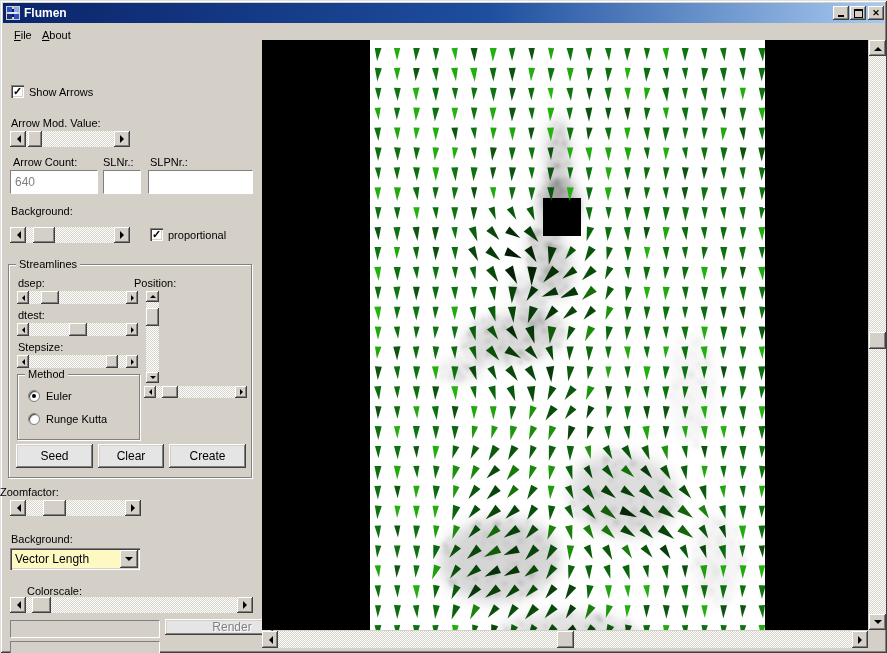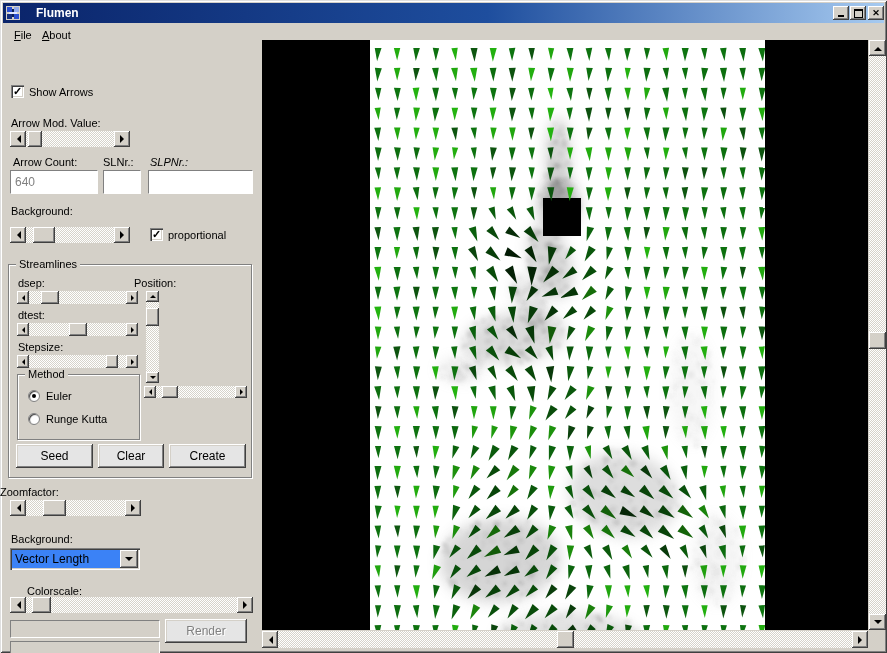--- a/index.html
+++ b/index.html
@@ -4,21 +4,21 @@
 <style>
   html,body{margin:0;padding:0;}
   body{width:887px;height:653px;position:relative;overflow:hidden;background:#d4d0c8;
        font-family:"Liberation Sans",sans-serif;font-size:11px;color:#000;
        box-shadow:inset 1px 1px 0 #dfdfdf,inset -1px -1px 0 #404040,inset 2px 2px 0 #fff,inset -2px -2px 0 #808080;}
   .lbl{position:absolute;white-space:nowrap;}
   
   .titlebar{position:absolute;left:3px;top:3px;width:881px;height:20px;
     background:linear-gradient(90deg,#0a246a 0%,#1e4e9e 55%,#a6caf0 100%);
     display:flex;align-items:center;padding-left:3px;box-sizing:border-box;}
-  .title-text{color:#fff;font-weight:bold;font-size:12px;margin-left:16px;}
+  .title-text{color:#fff;font-weight:bold;font-size:12px;margin-left:4px;}
   .tb-btn{position:absolute;width:16px;height:14px;top:6px;background:#d4d0c8;
     box-shadow:inset -1px -1px 0 #404040,inset 1px 1px 0 #fff,inset -2px -2px 0 #808080,inset 2px 2px 0 #d4d0c8;
     display:flex;align-items:center;justify-content:center;}
   .glyph-min{width:6px;height:2px;background:#000;margin-top:6px;}
   .glyph-max{width:7px;height:6px;border:1px solid #000;border-top-width:2px;}
   .glyph-close{font-size:9px;font-weight:bold;line-height:9px;}
   
   .menu-item{position:absolute;top:27px;padding:2px 6px;}
   
   .raised{background:#e5e5e5;box-shadow:inset -1px -1px 0 #404040,inset 1px 1px 0 #fff,inset -2px -2px 0 #808080,inset 2px 2px 0 #d4d0c8;}
@@ -54,21 +54,21 @@
     box-shadow:inset -1px -1px 0 #404040,inset 1px 1px 0 #fff,inset -2px -2px 0 #808080,inset 2px 2px 0 #d4d0c8;}
   .hscroll .sb-thumb{height:100%;width:16px;}
   .vscroll .sb-thumb{width:100%;height:17px;}
   .tri{width:0;height:0;border:4px solid transparent;}
   .sm .tri{border-width:3px;}
   .t-l{border-right-color:#000;margin-left:-3px;}
   .t-r{border-left-color:#000;margin-right:-3px;}
   .t-u{border-bottom-color:#000;margin-top:-3px;}
   .t-d{border-top-color:#000;margin-bottom:-3px;}
   
-  .combo{position:absolute;background:#3b82f6;
+  .combo{position:absolute;background:#fef9c3;
     box-shadow:inset 1px 1px 0 #808080,inset 2px 2px 0 #404040,inset -1px -1px 0 #fff,inset -2px -2px 0 #d4d0c8;
     display:flex;align-items:center;box-sizing:border-box;}
   .combo-text{flex:1;padding-left:5px;font-size:12px;}
   .combo-btn{position:absolute;right:2px;top:2px;bottom:2px;width:18px;background:#d4d0c8;
     box-shadow:inset -1px -1px 0 #404040,inset 1px 1px 0 #fff,inset -2px -2px 0 #808080,inset 2px 2px 0 #d4d0c8;
     display:flex;align-items:center;justify-content:center;}
   
   #viz{position:absolute;left:262px;top:40px;width:606px;height:590px;background:#fff;overflow:hidden;}
 </style>
 </head>
@@ -110,21 +110,21 @@
     <div class="sb-track">
       <div class="sb-thumb" style="width: 14px; left: 2.22px;"></div>
     </div>
     <div class="sb-btn">
       <i class="tri t-r"></i>
     </div>
   </div>
 
 <span class="lbl" style="left:13px;top:156px;">Arrow Count:</span>
 <span class="lbl" style="left:103px;top:156px;">SLNr.:</span>
-<span class="lbl" style="left:150px;top:156px;font-style:italic;">SLPNr.:</span>
+<span class="lbl" style="left:150px;top:156px;">SLPNr.:</span>
 <input class="edit gray" style="left: 10px; top: 170px; width: 88px; height: 22px;" value="640">
 <input class="edit" style="left: 103px; top: 170px; width: 38px; height: 22px;" value="">
 <input class="edit" style="left: 148px; top: 170px; width: 105px; height: 22px;" value="">
 
 <span class="lbl" style="left:11px;top:205px;">Background:</span>
 <div class="hscroll" style="left:10px;top:227px;width:120px;height:16px;">
     <div class="sb-btn">
       <i class="tri t-l"></i>
     </div>
     <div class="sb-track">
@@ -242,21 +242,21 @@
     </div>
     <div class="sb-track">
       <div class="sb-thumb" style="width: 19px; left: 5.76px;"></div>
     </div>
     <div class="sb-btn">
       <i class="tri t-r"></i>
     </div>
   </div>
 
 <div class="gfield" style="left:10px;top:620px;width:150px;height:18px;"></div>
-<div class="btn raised disabled" style="left:165px;top:619px;width:82px;height:24px;">Render</div>
+<div class="btn raised disabled" style="left:165px;top:619px;width:82px;height:16px;padding-left:26px;">Render</div>
 <div class="gfield" style="left:10px;top:641px;width:150px;height:18px;"></div>
 
 <div id="viz"><svg width="606" height="590">
       <rect x="0" y="0" width="606" height="590" fill="#ffffff"></rect>
       <defs>
         <filter id="b7" x="-60%" y="-60%" width="220%" height="220%">
           <feGaussianBlur stdDeviation="7"></feGaussianBlur>
         </filter>
         <filter id="b2" x="-60%" y="-60%" width="220%" height="220%">
           <feGaussianBlur stdDeviation="1.5"></feGaussianBlur>

